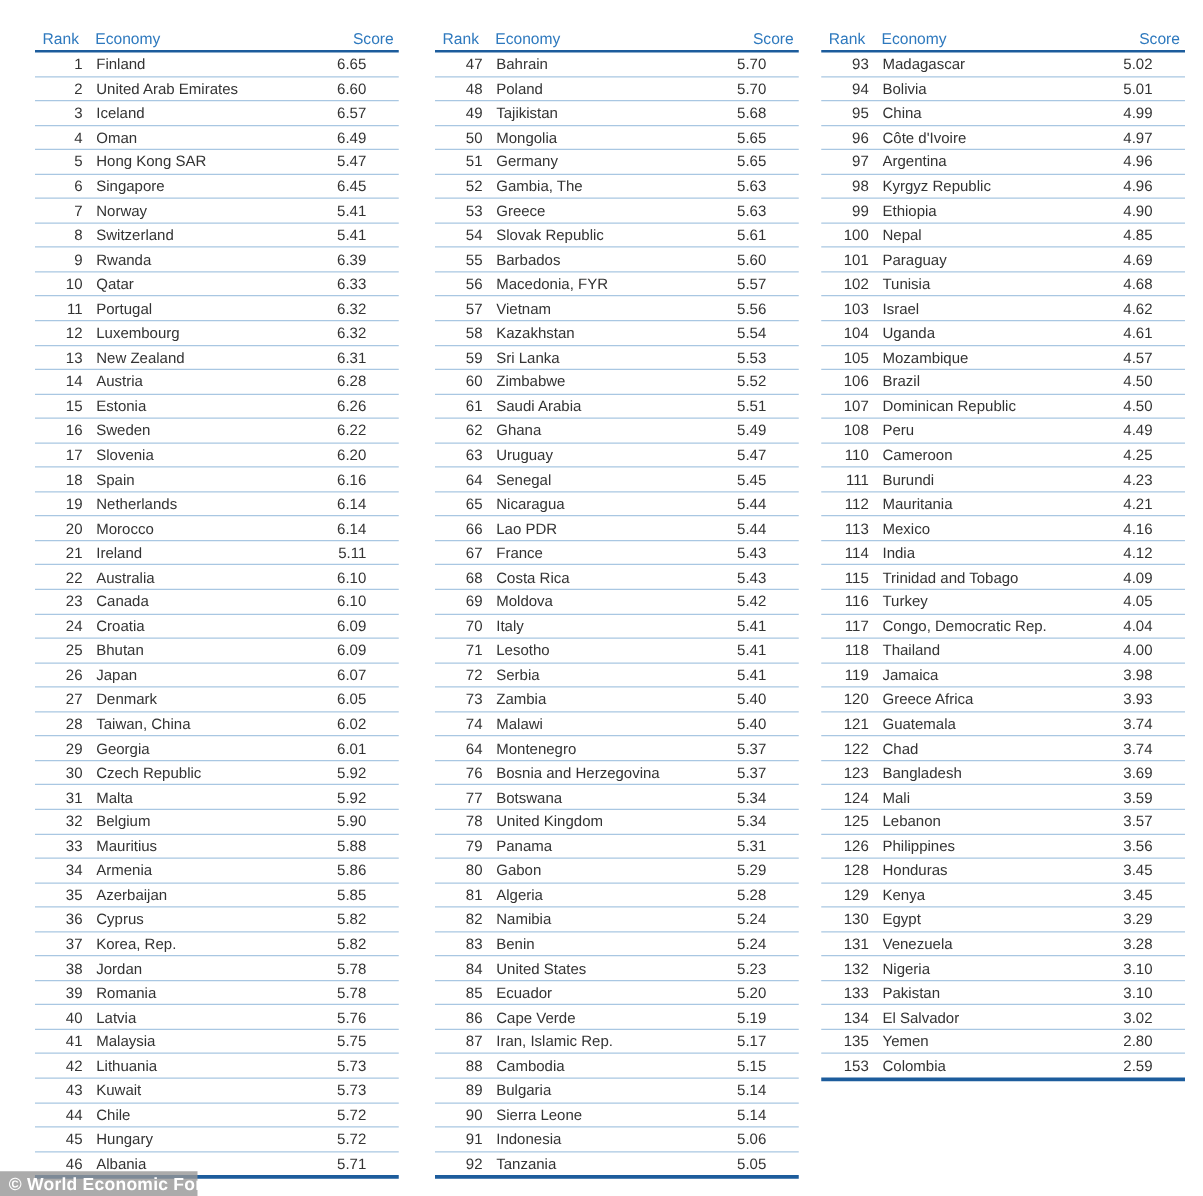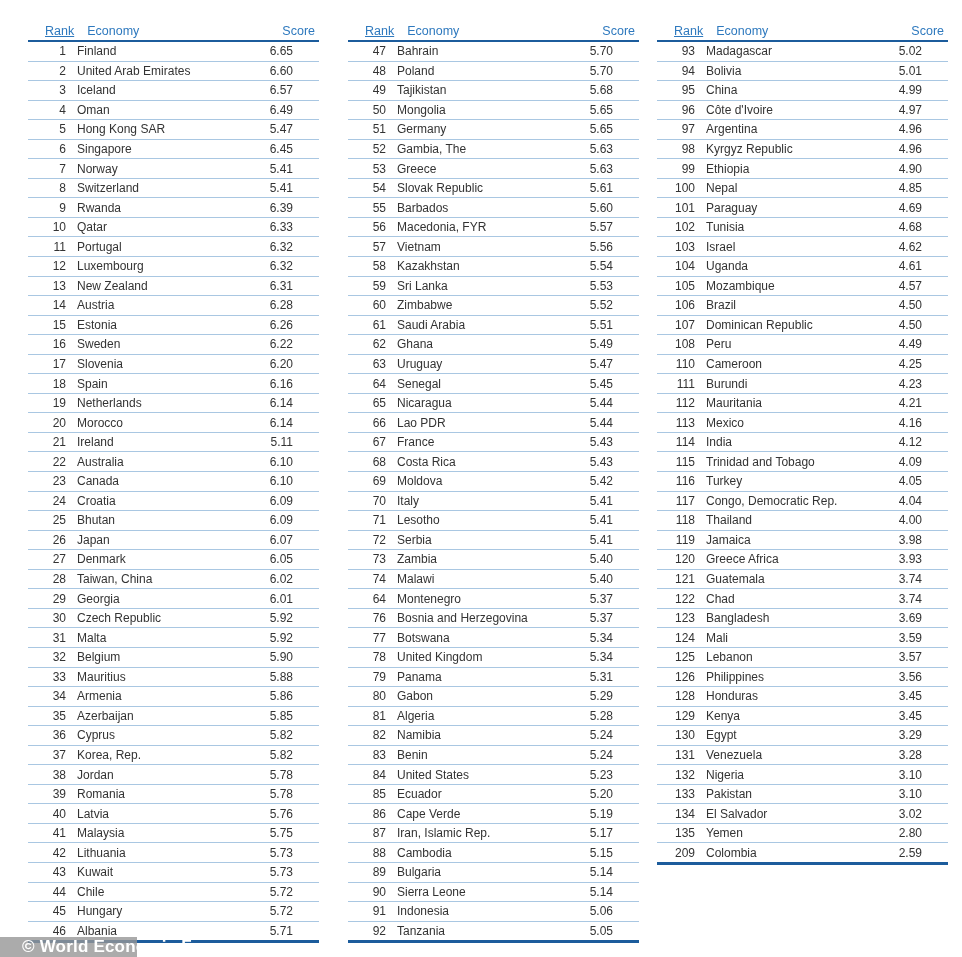--- a/index.html
+++ b/index.html
@@ -13,33 +13,33 @@
   html,body{width:962px;height:957px;background:#ffffff;overflow:hidden;}
   body{position:relative;font-family:"Liberation Sans", sans-serif;}
 
   .col-table{position:absolute;top:22px;width:291px;}
   #t1{left:28px;}
   #t2{left:348px;}
   #t3{left:657px;}
 
   .thead{display:flex;align-items:center;height:18px;border-bottom:2.5px solid var(--rule-blue);
          color:var(--header-blue);font-size:12.5px;}
-  .h-rank{margin-left:17px;text-decoration:underline;}
+  .h-rank{margin-left:6px;}
   .h-economy{margin-left:13px;}
   .h-score{margin-left:auto;margin-right:4px;}
 
   .row{display:flex;align-items:center;height:18.55px;border-bottom:1px solid var(--sep-blue);
        font-size:12px;color:var(--row-text);}
   .rows .row:last-child{border-bottom:3px solid var(--rule-blue);}
   .rank{flex:none;width:38px;text-align:right;}
   .economy{flex:1;margin-left:11px;white-space:nowrap;overflow:hidden;}
   .score{flex:none;text-align:right;padding-right:26px;}
 
-  .watermark{position:absolute;left:0;bottom:0;width:137px;height:20px;background:var(--wm-bg);
-             color:#ffffff;font-weight:bold;font-size:17px;line-height:20px;padding-left:22px;
+  .watermark{position:absolute;left:0;bottom:0;width:158px;height:20px;background:var(--wm-bg);
+             color:#ffffff;font-weight:bold;font-size:14px;line-height:20px;padding-left:7px;
              box-sizing:border-box;letter-spacing:0.2px;white-space:nowrap;}
 </style>
 </head>
 <body>
 
 <section class="col-table" id="t1">
   <div class="thead">
     <span class="h-rank">Rank</span>
     <span class="h-economy">Economy</span>
     <span class="h-score">Score</span>
@@ -724,20 +724,20 @@
         <span class="rank">134</span>
         <span class="economy">El Salvador</span>
         <span class="score">3.02</span>
       </div>
       <div class="row">
         <span class="rank">135</span>
         <span class="economy">Yemen</span>
         <span class="score">2.80</span>
       </div>
       <div class="row">
-        <span class="rank">209</span>
+        <span class="rank">153</span>
         <span class="economy">Colombia</span>
         <span class="score">2.59</span>
       </div>
     </div>
 </section>
 
 <div class="watermark">© World Economic Forum</div>
 
 </body></html>

